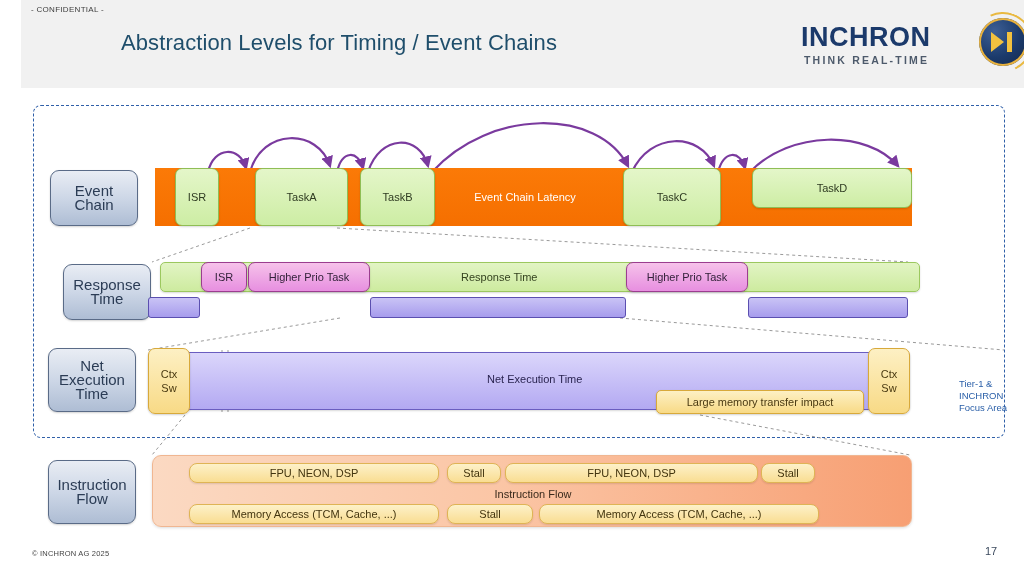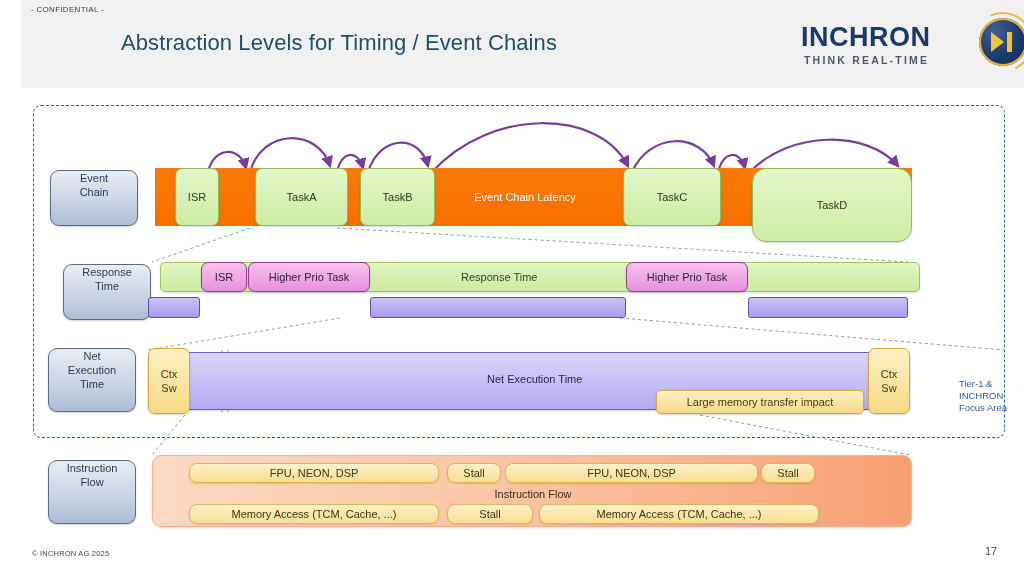--- a/index.html
+++ b/index.html
@@ -64,22 +64,22 @@
   .focus-note {
     position:absolute; left:948px; top:378px; width:72px;
     font-size:9.5px; line-height:12px; color:#2a5fa8;margin-left:11px;
   }
 
   
   .chip {
     position:absolute; width:88px;
     border:1px solid #5a6b87; border-radius:9px;
     background:linear-gradient(180deg,#e9edf4 0%,#ccd6e6 52%,#aebdd4 100%);
-    color:#2b3c55; font-size:11px; line-height:14px; text-align:center;
-    display:flex; align-items:flex-start; justify-content:center;
+    color:#2b3c55; font-size:15px; line-height:14px; text-align:center;
+    display:flex; align-items:center; justify-content:center;
     box-shadow:0 1px 2px rgba(0,0,0,.18);
   }
 
   
   .track { position:absolute; }
   .seg {
     position:absolute; display:flex; align-items:center; justify-content:center;
     font-size:11px; color:#2b2b2b; white-space:nowrap; overflow:hidden;
   }
 
@@ -215,21 +215,21 @@
     </div>
     <div class="seg green-task" style="left:205px; top:0px; width:75px; height:58px;">
       <span>TaskB</span>
     </div>
     <div class="seg" style="left:275px; top:0px; width:190px; height:58px; color:#fff;">
       <span>Event Chain Latency</span>
     </div>
     <div class="seg green-task" style="left:468px; top:0px; width:98px; height:58px;">
       <span>TaskC</span>
     </div>
-    <div class="seg green-task" style="left:597px; top:0px; width:160px; height:74px;border-radius:14px;">
+    <div class="seg green-task" style="left:597px; top:0px; width:160px; height:40px;">
       <span>TaskD</span>
     </div>
   </div>
 
   <div class="chip" style="left:46px; top:264px; height:56px;margin-left:17px;">
     <span>
       <span>Response</span><br>
       <span>Time</span>
     </span>
   </div>

